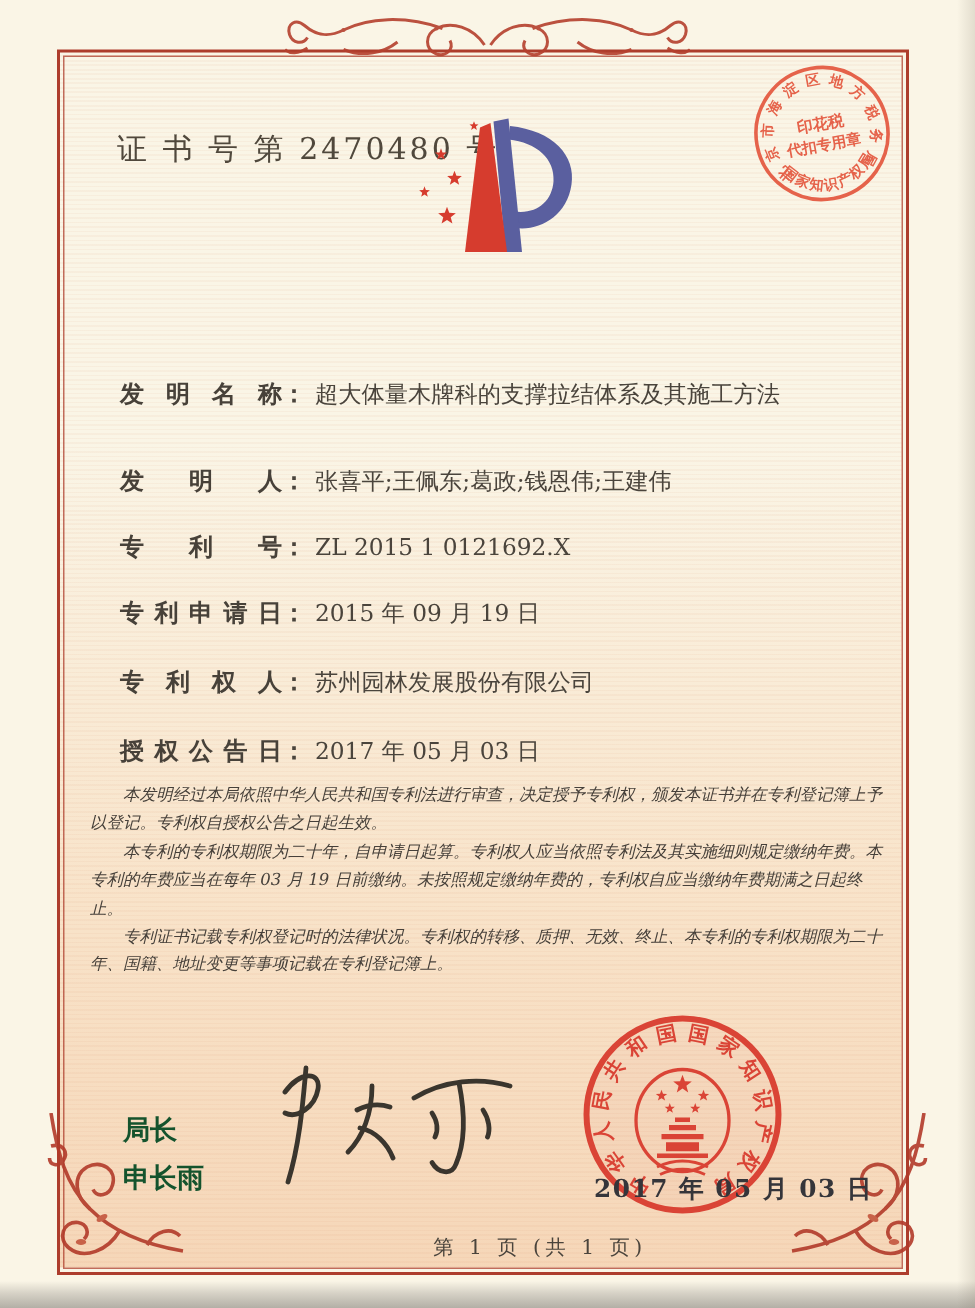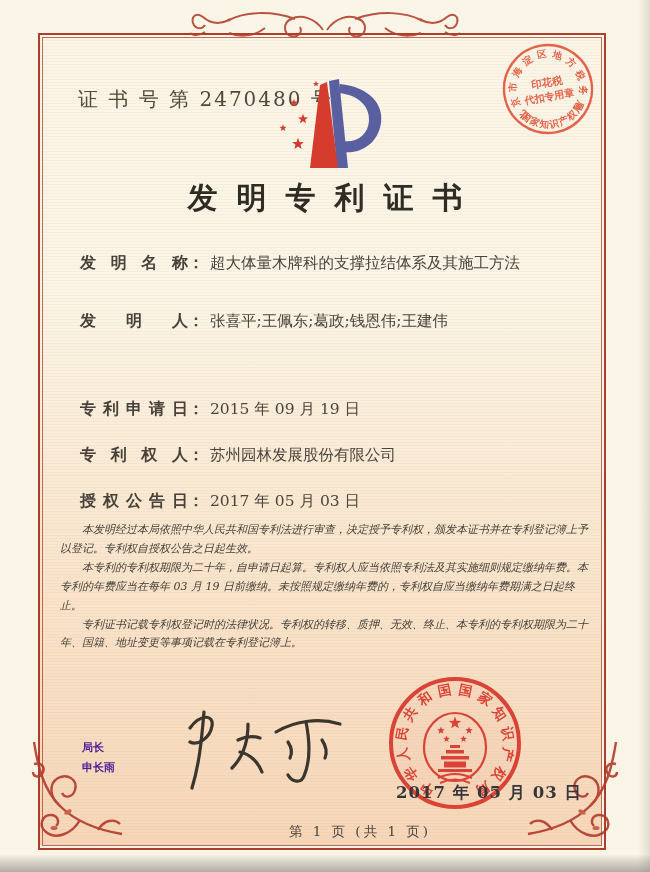--- a/index.html
+++ b/index.html
@@ -55,21 +55,21 @@
   .field-colon{font-weight:600; margin-right:6px;}
   .field-value{font-size:15.5px; color:#4a443c;}
   .row-1{top:253px;} .row-2{top:311px;} .row-3{top:355px;}
   .row-4{top:399px;} .row-5{top:445px;font-family:Liberation Mono, monospace;} .row-6{top:491px;}
   .body-text{
     position:absolute; left:60px; top:521px; width:532px; z-index:4;
     font-size:11px; line-height:1.72; color:#46403a; font-style:italic;
   }
   .body-text p{margin:0; text-indent:2em;}
   .signer{position:absolute; left:82px; top:738px; z-index:6;
-    font-size:11px; font-weight:600; color:#4c1d95; line-height:1.8;}
+    font-size:18px; font-weight:600; color:#14532d; line-height:1.8;}
   .signature{position:absolute; left:160px; top:706px; z-index:6;}
   .official-seal{position:absolute; left:380px; top:668px; z-index:5; opacity:.93;}
   .issue-date{
     position:absolute; left:396px; top:782px; z-index:7;
     font-size:16.5px; color:#35353a; letter-spacing:1px; font-weight:600;
   }
   .page-footer{
     position:absolute; left:0; top:823px; width:100%; z-index:4;
     text-align:center; font-size:13.5px; letter-spacing:3px; color:#4a443c;padding-left:35px;
   }
@@ -165,27 +165,29 @@
           <text x="55.0" y="90.0" transform="rotate(0.0 55.0 90.0)" font-size="9.5" text-anchor="middle" dominant-baseline="central">识</text>
           <text x="64.6" y="88.6" transform="rotate(-16.0 64.6 88.6)" font-size="9.5" text-anchor="middle" dominant-baseline="central">产</text>
           <text x="73.5" y="84.7" transform="rotate(-32.0 73.5 84.7)" font-size="9.5" text-anchor="middle" dominant-baseline="central">权</text>
           <text x="81.0" y="78.4" transform="rotate(-48.0 81.0 78.4)" font-size="9.5" text-anchor="middle" dominant-baseline="central">局</text>
         </g>
       <text x="55" y="52" font-size="10.5" text-anchor="middle" font-weight="700">印花税</text>
       <text x="55" y="66" font-size="10" text-anchor="middle" font-weight="700">代扣专用章</text>
     </g>
   </svg>
 
-  <div class="title">发明专利证书</div>
 
   <div class="field-row row-2">
     <span class="field-label">发明人</span><span class="field-colon">：</span><span class="field-value">张喜平;王佩东;葛政;钱恩伟;王建伟</span>
   </div>
   <div class="field-row row-1">
     <span class="field-label">发明名称</span><span class="field-colon">：</span><span class="field-value">超大体量木牌科的支撑拉结体系及其施工方法</span>
+  </div>
+  <div class="field-row row-3">
+    <span class="field-label">专利号</span><span class="field-colon">：</span><span class="field-value">ZL 2015 1 0121692.X</span>
   </div>
   <div class="field-row row-4">
     <span class="field-label">专利申请日</span><span class="field-colon">：</span><span class="field-value">2015 年 09 月 19 日</span>
   </div>
   <div class="field-row row-5">
     <span class="field-label">专利权人</span><span class="field-colon">：</span><span class="field-value">苏州园林发展股份有限公司</span>
   </div>
   <div class="field-row row-6">
     <span class="field-label">授权公告日</span><span class="field-colon">：</span><span class="field-value">2017 年 05 月 03 日</span>
   </div>

